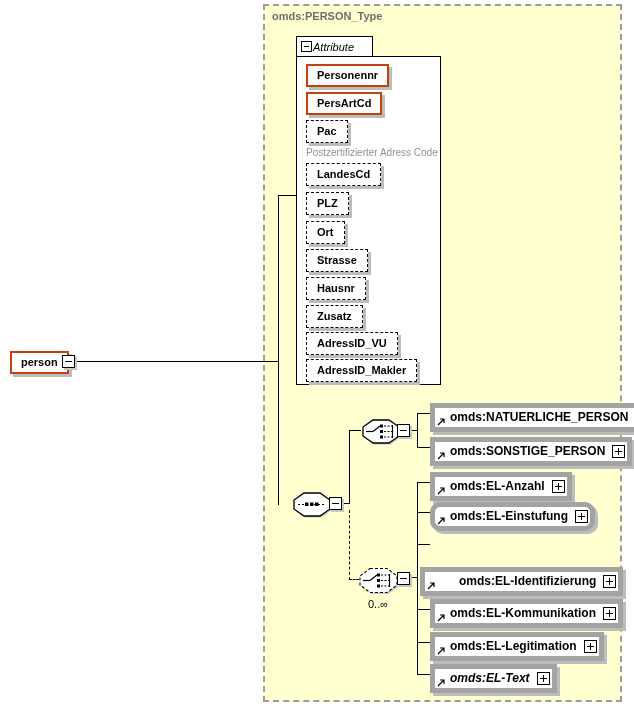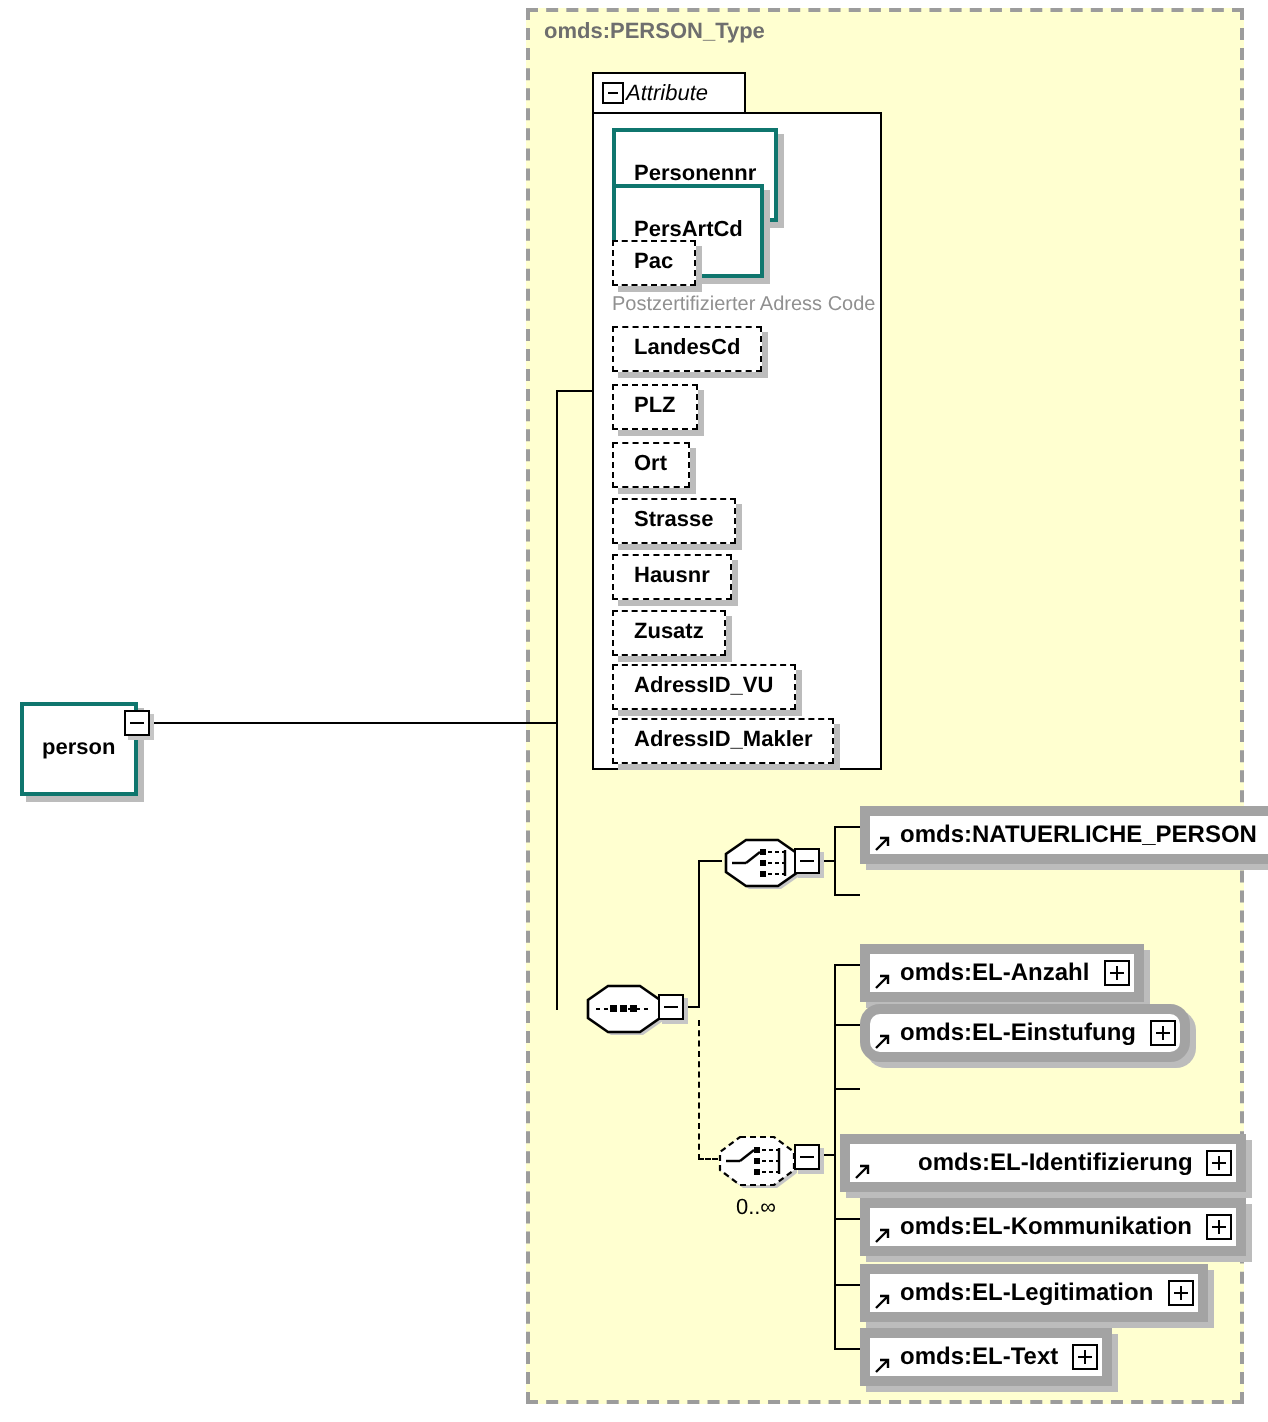--- a/index.html
+++ b/index.html
@@ -31,25 +31,25 @@
   }
   .attr-tab-label { font-size: 11px; font-style: italic; white-space: nowrap; }
   .attr-panel {
     position: absolute; left: 296px; top: 56px; width: 145px; height: 329px;
     background: #fff; border: 1px solid #000; z-index: 2;
   }
   
   .nodebox {
     position: absolute;
     background: #fff;
-    border: 2px solid #0f766e;
+    border: 2px solid #c2410c;
     box-shadow: 3px 3px 0 #bcbcbc;
     font-size: 11px; font-weight: bold; color: #000;
     line-height: 11px;
-    padding: 16px 9px;
+    padding: 4px 9px;
     white-space: nowrap;
     z-index: 3;
   }
   .opt { border: 1px dashed #000; padding: 5px 10px; }
   .annotation {
     position: absolute; font-size: 10px; color: #909090; white-space: nowrap; z-index: 3;
   }
   
   .el-box {
     position: absolute;
@@ -182,20 +182,27 @@
   <div class="toggle" style="left:397px; top:572px;"></div>
   <div class="occ-label" style="left:356px; top:598px;">0..∞</div>
 
   <div class="el-box" style="left:430px; top:403px;">
     <svg class="ref-arrow" width="9" height="9">
         <path d="M1,8 L7,2 M3,2 L7,2 L7,6" stroke="#000" stroke-width="1.2" fill="none"></path>
       </svg>
     <span>omds:NATUERLICHE_PERSON</span>
     <div class="toggle plus in-el"></div>
   </div>
+  <div class="el-box" style="left:430px; top:437px;">
+    <svg class="ref-arrow" width="9" height="9">
+        <path d="M1,8 L7,2 M3,2 L7,2 L7,6" stroke="#000" stroke-width="1.2" fill="none"></path>
+      </svg>
+    <span>omds:SONSTIGE_PERSON</span>
+    <div class="toggle plus in-el"></div>
+  </div>
 
   <div class="el-box" style="left:430px; top:472px;">
     <svg class="ref-arrow" width="9" height="9">
         <path d="M1,8 L7,2 M3,2 L7,2 L7,6" stroke="#000" stroke-width="1.2" fill="none"></path>
       </svg>
     <span>omds:EL-Anzahl</span>
     <div class="toggle plus in-el"></div>
   </div>
   <div class="el-box" style="left:430px; top:502px;border-radius:10px;">
     <svg class="ref-arrow" width="9" height="9">
@@ -218,21 +225,21 @@
     <span>omds:EL-Kommunikation</span>
     <div class="toggle plus in-el"></div>
   </div>
   <div class="el-box" style="left:430px; top:632px;">
     <svg class="ref-arrow" width="9" height="9">
         <path d="M1,8 L7,2 M3,2 L7,2 L7,6" stroke="#000" stroke-width="1.2" fill="none"></path>
       </svg>
     <span>omds:EL-Legitimation</span>
     <div class="toggle plus in-el"></div>
   </div>
-  <div class="el-box" style="left:430px; top:664px;">
+  <div class="el-box" style="left:430px; top:664px;font-style:italic;">
     <svg class="ref-arrow" width="9" height="9">
         <path d="M1,8 L7,2 M3,2 L7,2 L7,6" stroke="#000" stroke-width="1.2" fill="none"></path>
       </svg>
     <span>omds:EL-Text</span>
     <div class="toggle plus in-el"></div>
   </div>
 
 </div>
 
 </body></html>

